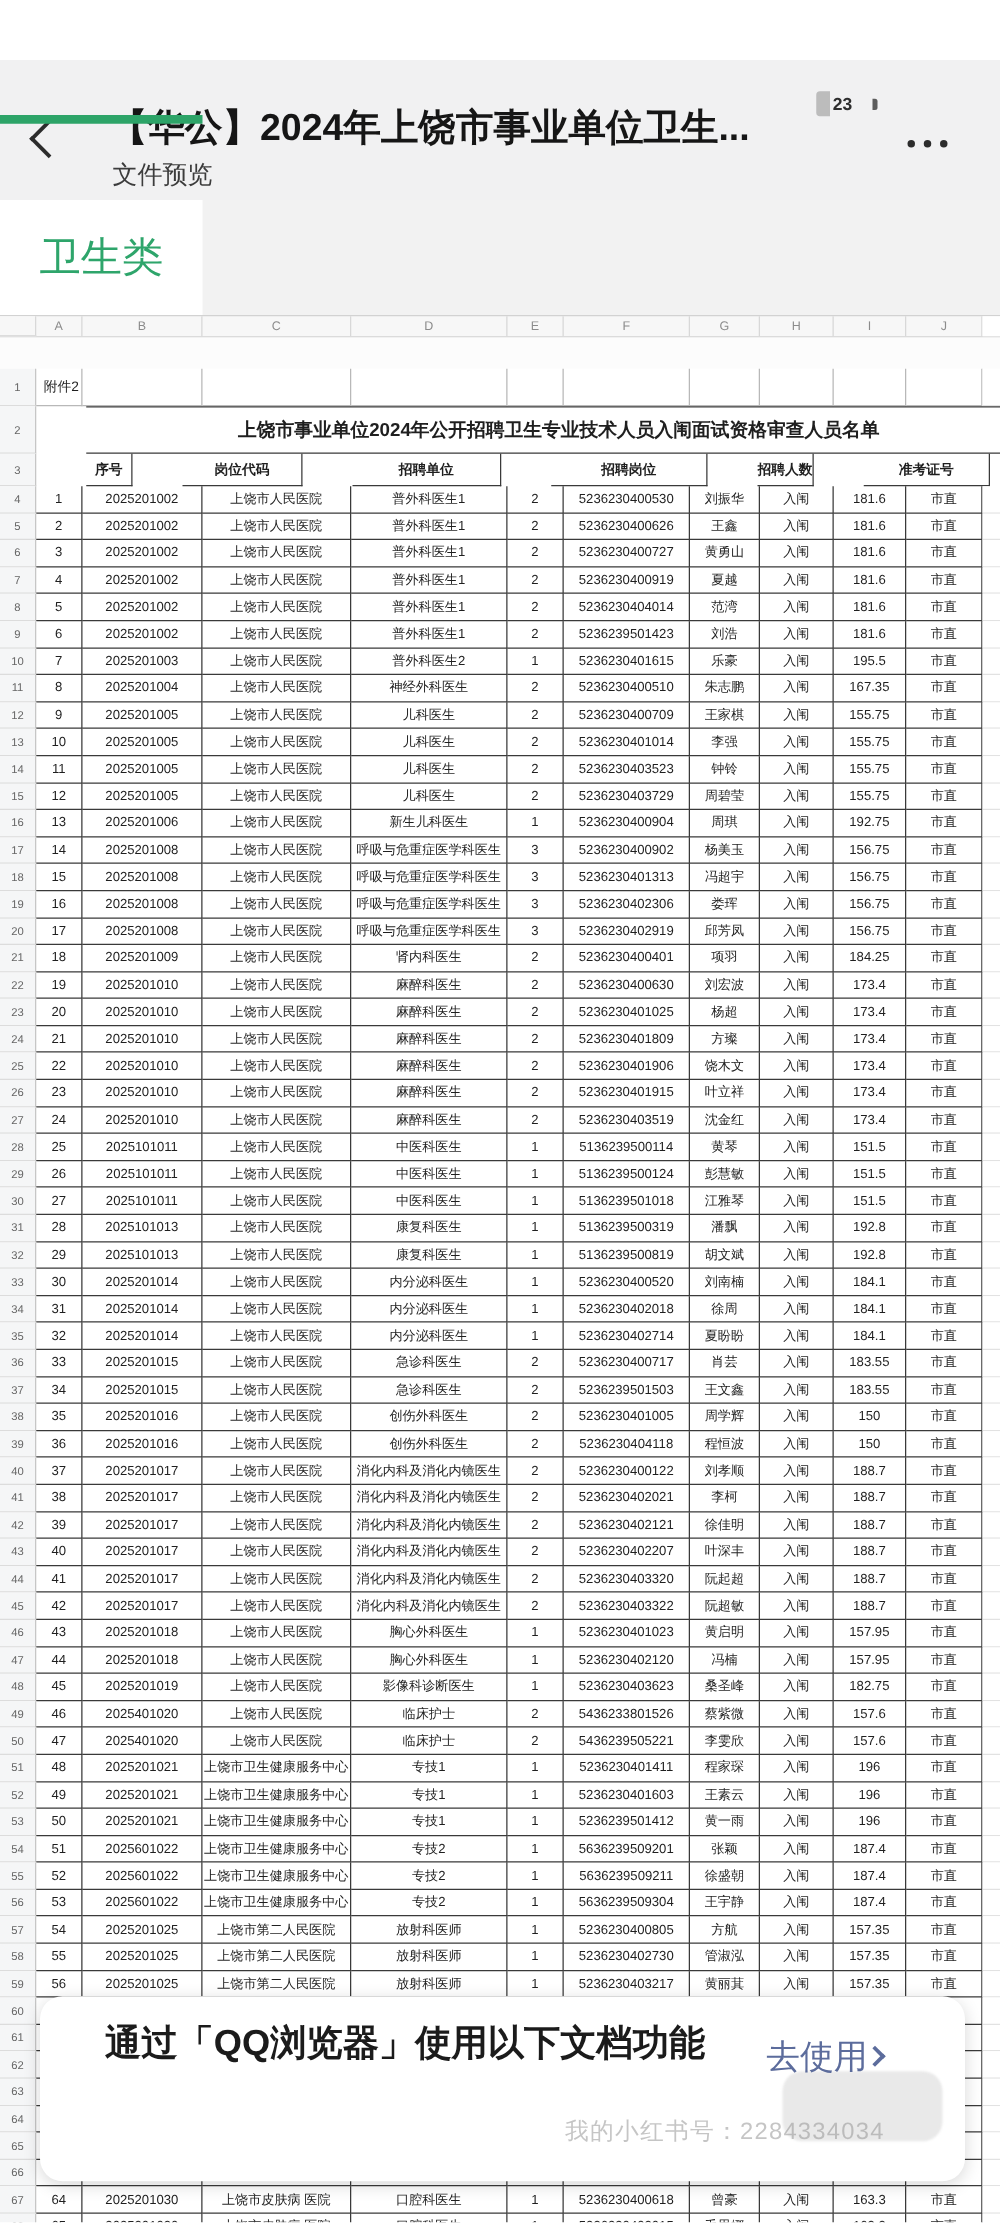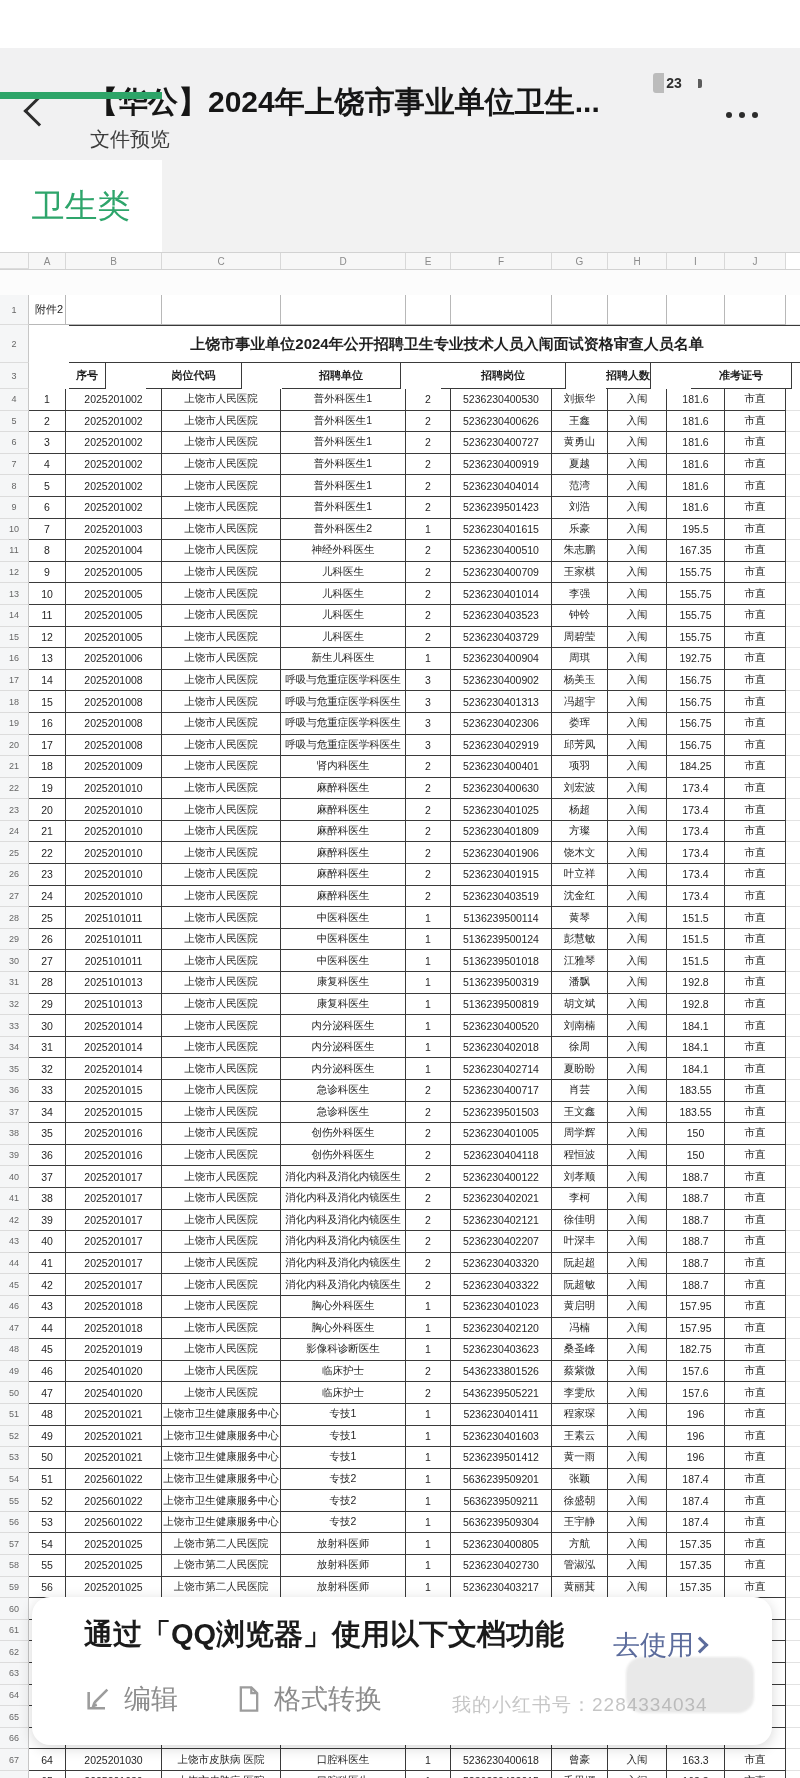--- a/index.html
+++ b/index.html
@@ -1114,36 +1114,20 @@
           <div class="cell w7">入闱</div>
           <div class="cell w8">163.3</div>
           <div class="cell w9">市直</div>
           <div class="sliver"></div>
         </div>
       </div>
   </div>
 
   <div class="banner">
     <div class="banner-title">通过「QQ浏览器」使用以下文档功能</div>
-    <div class="banner-actions">
-      <div class="action">
-        <svg width="28" height="28" viewBox="0 0 24 24">
-          <path d="M4 6 V20 H18" fill="none" stroke="#9c9c9c" stroke-width="2.2"></path>
-          <path d="M9 15 L20 4 M9 15 l-1 3 3 -1" fill="none" stroke="#9c9c9c" stroke-width="2.2"></path>
-        </svg>
-        <span>编辑</span>
-      </div>
-      <div class="action">
-        <svg width="26" height="28" viewBox="0 0 20 24">
-          <path d="M3 2 H12 L17 7 V22 H3 Z" fill="none" stroke="#9c9c9c" stroke-width="2"></path>
-          <path d="M12 2 V7 H17" fill="none" stroke="#9c9c9c" stroke-width="2"></path>
-        </svg>
-        <span>格式转换</span>
-      </div>
-    </div>
     <div class="cta">
       <span>去使用</span>
       <span class="cta-chev"></span>
     </div>
     <div class="blob"></div>
   </div>
 
   <div class="watermark">我的小红书号：2284334034</div>
 
 </div>

